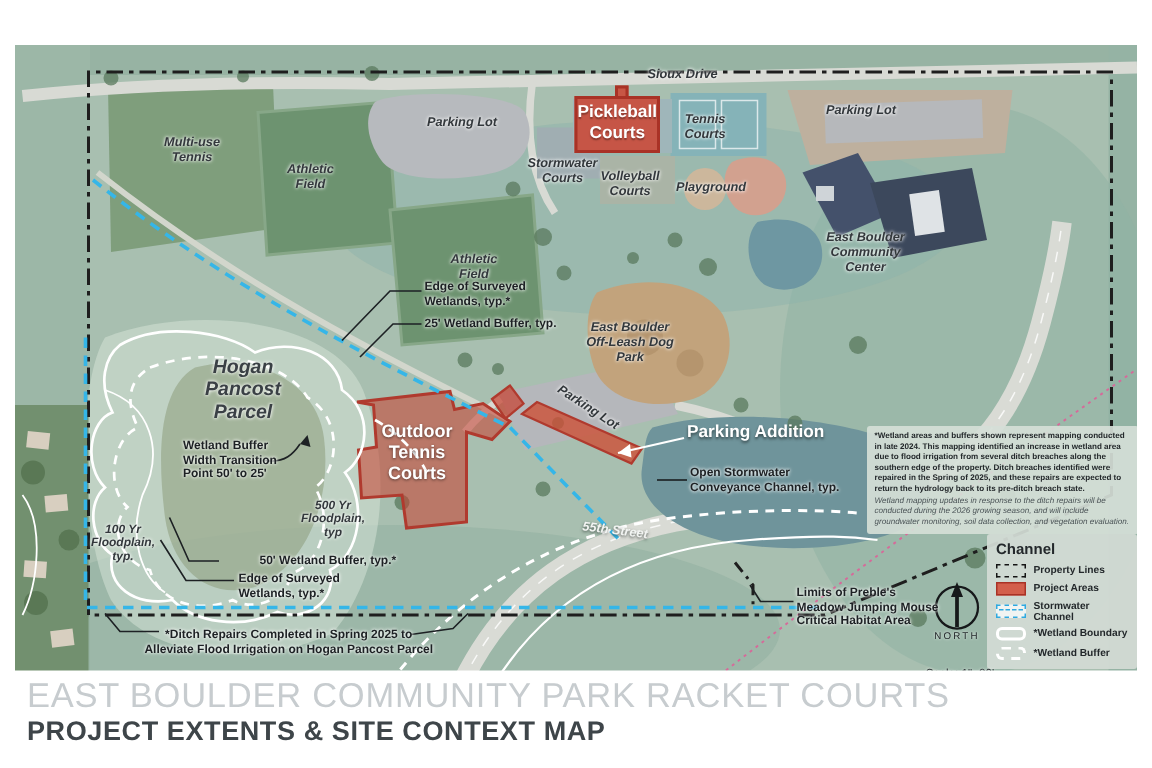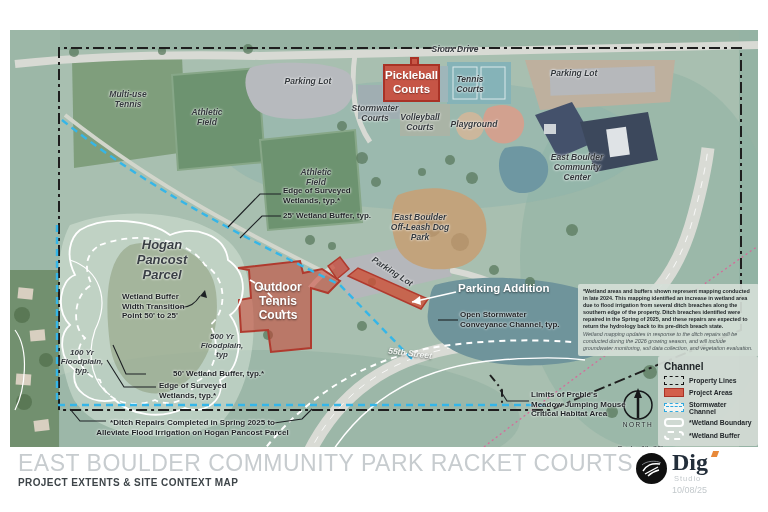--- a/index.html
+++ b/index.html
@@ -46,21 +46,21 @@
                 text-shadow:0 0 2px rgba(255,255,255,.9); }
   .scale { position:absolute; left:575px; top:414px; width:110px; text-align:center; font-size:7.8px;
            color:#2e3437; text-shadow:0 0 2px rgba(255,255,255,.9); }
 
   .ditch { position:absolute; left:70px; top:388px; width:225px; text-align:center; font-size:8px;
            font-weight:700; color:#1d2124; line-height:1.25; white-space:pre-line;
            text-shadow:0 0 2px rgba(255,255,255,.95), 0 0 3px rgba(255,255,255,.8); }
 
   #titleblock { position:absolute; left:0; top:428px; width:768px; height:44px; background:#fff;margin-top:19px; }
   #main-title { position:absolute; left:18px; top:3px; font-size:23px; font-weight:400; color:#c7cccf; letter-spacing:.5px; }
-  #sub-title  { position:absolute; left:18px; top:30px; font-size:10px; font-weight:600; color:#3e4549; letter-spacing:.4px;text-align:center; }
+  #sub-title  { position:absolute; left:18px; top:30px; font-size:18px; font-weight:600; color:#3e4549; letter-spacing:.4px;text-align:center; }
   #logo { position:absolute; right:12px; top:2px; width:120px; height:52px; }
   #logo-circle { position:absolute; left:0px; top:4px; width:31px; height:31px; background:#101010; border-radius:50%; }
   #logo-circle svg { position:absolute; left:0; top:0; }
   #logo-dig { position:absolute; left:36px; top:0px; font-family:"Liberation Serif", serif; font-weight:700;
               font-size:24px; color:#232e3a; }
   #logo-tick { position:absolute; left:76px; top:2px; width:6px; height:6px; background:#e8893a; transform:skewX(-20deg); }
   #logo-studio { position:absolute; left:38px; top:25px; font-size:7.5px; color:#c3c9cc; letter-spacing:1px; }
   #logo-date { position:absolute; left:36px; top:36px; font-size:9px; color:#c3c9cc; }
 </style>
 </head>
@@ -295,27 +295,15 @@
     <div class="north">
       <div style="height:34px;"></div>
       <div class="lab">NORTH</div>
     </div>
     <div class="scale">Scale: 1"=80'</div>
   </div>
 
   <div id="titleblock">
     <div id="main-title">EAST BOULDER COMMUNITY PARK RACKET COURTS</div>
     <div id="sub-title">PROJECT EXTENTS &amp; SITE CONTEXT MAP</div>
-    <div id="logo">
-      <div id="logo-circle">
-        <svg width="31" height="31" viewBox="0 0 31 31">
-          <path d="M7,18 C11,12 15,10 24,11 M9,21 L22,14 M12,23 C16,19 19,18 23,17" stroke="#ffffff" stroke-width="1.4" fill="none"></path>
-          <path d="M6,12 C10,8 20,7 25,10" stroke="#9aa0a6" stroke-width="0.8" fill="none"></path>
-        </svg>
-      </div>
-      <div id="logo-dig">Dig</div>
-      <div id="logo-tick"></div>
-      <div id="logo-studio">Studio</div>
-      <div id="logo-date">10/08/25</div>
-    </div>
   </div>
 
 </div>
 
 </body></html>

